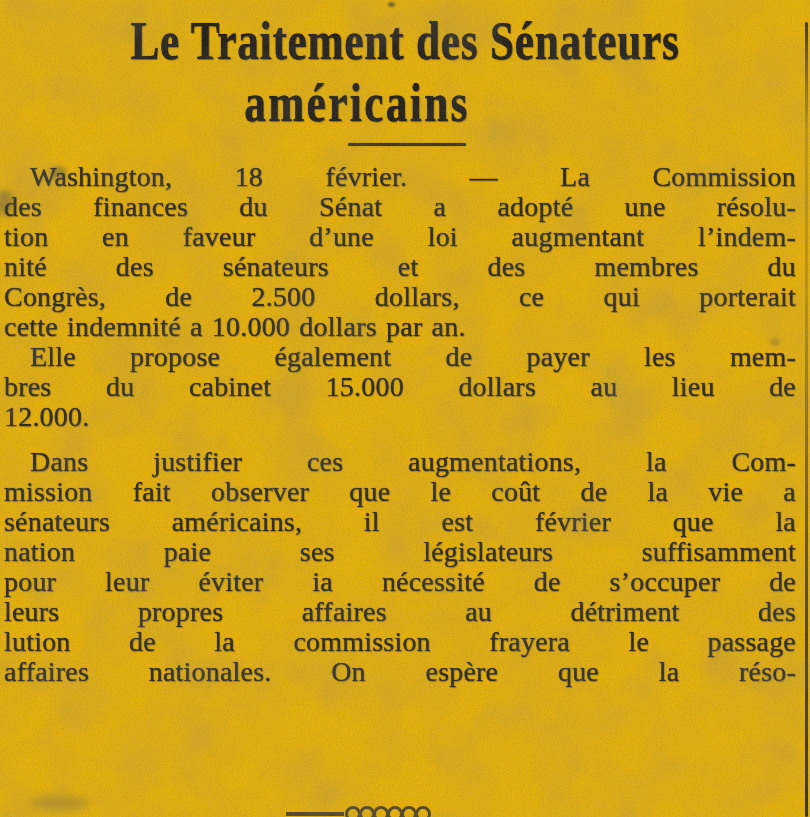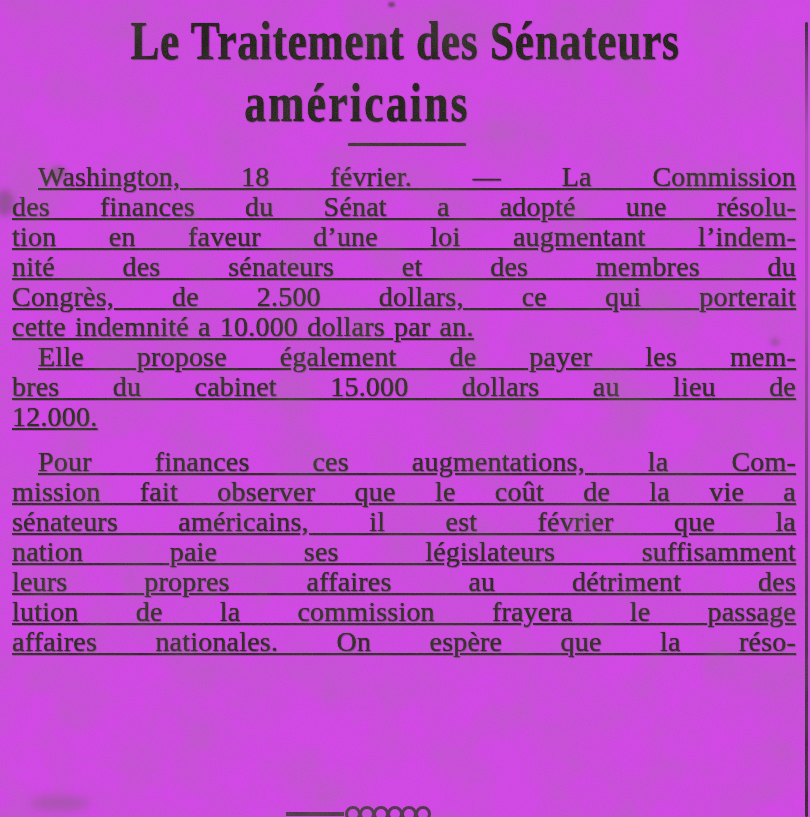--- a/index.html
+++ b/index.html
@@ -3,21 +3,21 @@
 <meta charset="utf-8">
 <style>
   html, body { margin: 0; padding: 0; }
   body {
     width: 810px; height: 817px; overflow: hidden;
     background: #cfccc5;
     font-family: "Liberation Serif", "DejaVu Serif", serif;
   }
   .page {
     position: relative; width: 810px; height: 817px; overflow: hidden;
-    background: #d946ef;
+    background: #eab308;
   }
   .grain {
     position: absolute; inset: 0; width: 810px; height: 817px;
     pointer-events: none; z-index: 3;
   }
   .content { position: relative; z-index: 2; }
 
   
   .headline { margin-top: 10px; color: #211e19; }
   .h-line {
@@ -28,21 +28,21 @@
   }
   .h-line2 { transform: scaleX(0.8) translateX(-60px); letter-spacing: 3px; }
   .h-rule {
     width: 118px; height: 3px; margin: 9px auto 0 auto;
     background: #363229; border-radius: 2px;
     box-shadow: 0 0 1px rgba(40,36,30,.8);
     transform: translateX(2px);
   }
 
   
-  .article { padding: 0 14px 0 12px; color: #2c2822; text-decoration: underline; }
+  .article { padding: 0 14px 0 4px; color: #2c2822; }
   .para { font-size: 28px; line-height: 30px; letter-spacing: 0.2px; word-spacing: 2px; }
   .para-1 { margin-top: 16px; }
   .para-2 { }
   .para-3 { margin-top: 15px; }
   .bline {
     text-align: justify; text-align-last: justify;
     white-space: normal; height: 30px; overflow: visible;
     text-shadow: 0 0 1px rgba(44,40,34,.85), 0.7px 0.7px 1px rgba(44,40,34,.4);
   }
   .bline.first { text-indent: 26px; }
@@ -98,24 +98,25 @@
         <div class="bline last">cette indemnité a 10.000 dollars par an.</div>
       </div>
 
       <div class="para para-2">
         <div class="bline first">Elle propose également de payer les mem-</div>
         <div class="bline">bres du cabinet 15.000 dollars au lieu de</div>
         <div class="bline last">12.000.</div>
       </div>
 
       <div class="para para-3">
-        <div class="bline first">Pour finances ces augmentations, la Com-</div>
+        <div class="bline first">Dans justifier ces augmentations, la Com-</div>
         <div class="bline">mission fait observer que le coût de la vie a</div>
         <div class="bline">sénateurs américains, il est février que la</div>
         <div class="bline">nation paie ses législateurs suffisamment</div>
+        <div class="bline">pour leur éviter ia nécessité de s’occuper de</div>
         <div class="bline">leurs propres affaires au détriment des</div>
         <div class="bline">lution de la commission frayera le passage</div>
         <div class="bline">affaires nationales. On espère que la réso-</div>
       </div>
 
     </div>
   </div>
 
   <div class="col-rule"></div>
 

